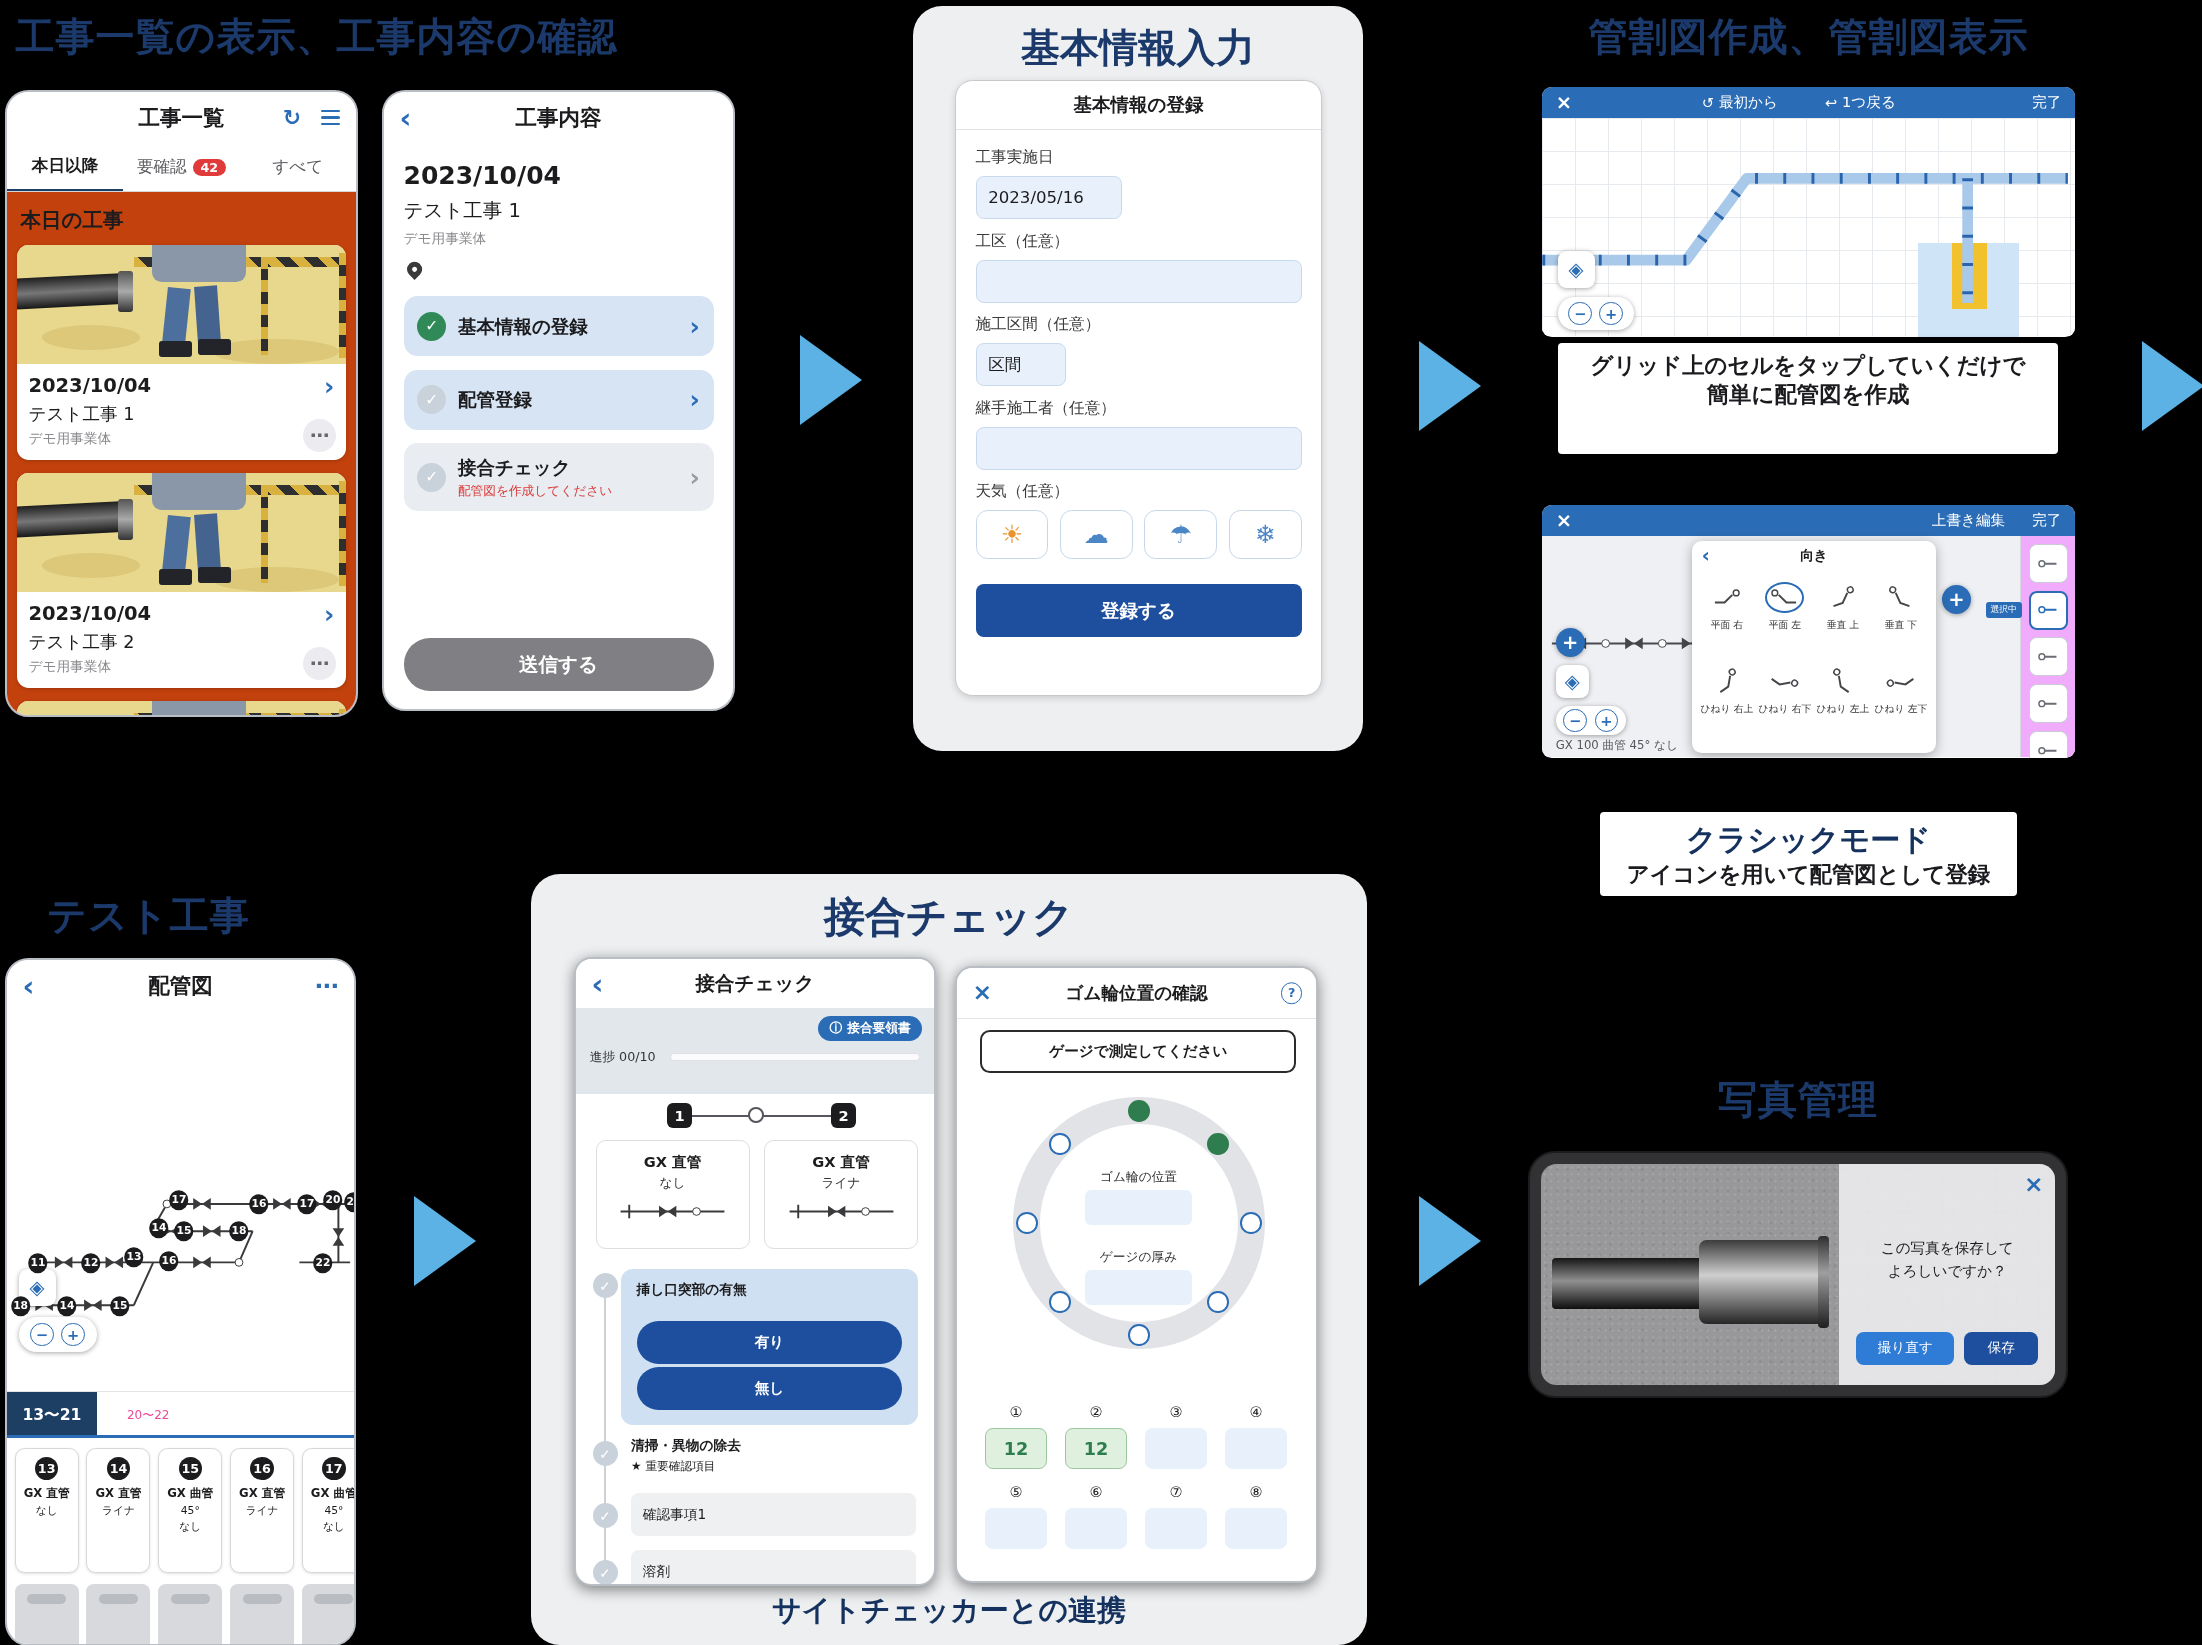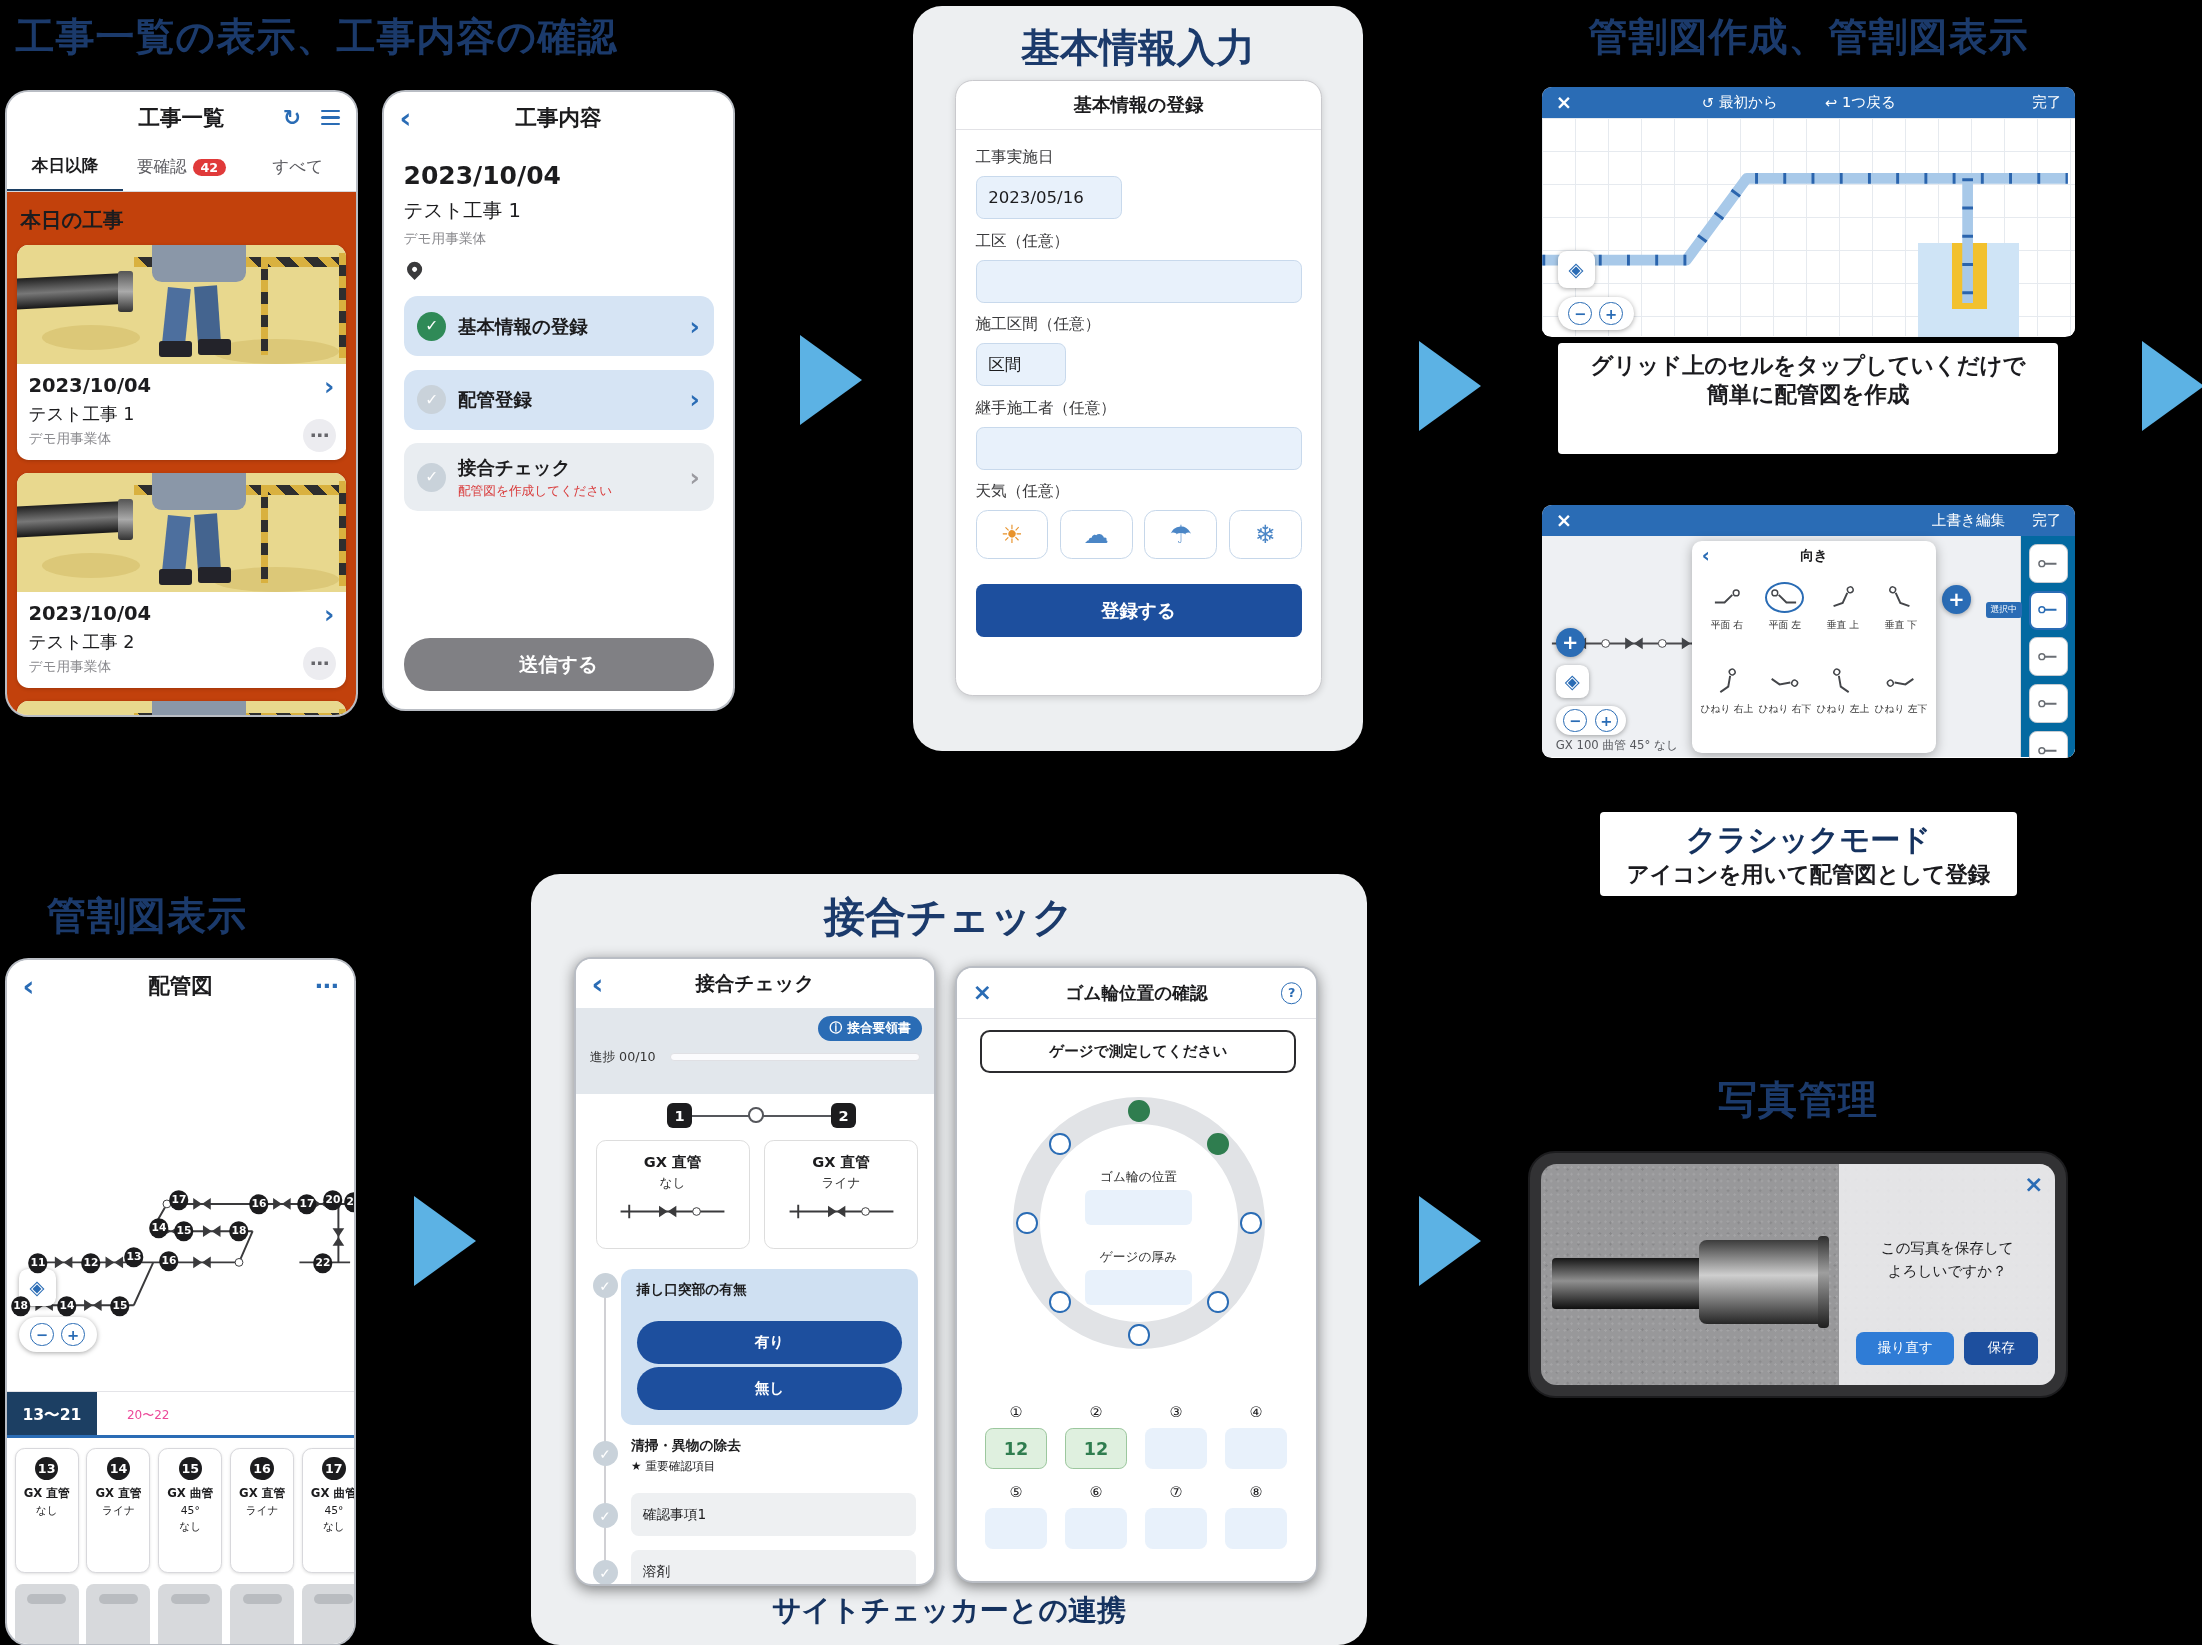--- a/index.html
+++ b/index.html
@@ -97,21 +97,21 @@
   .capline{font-size:22.4px;font-weight:bold;color:#1b1b1f;line-height:1.3;}
 
   .classiccanvas{position:relative;height:221px;background:#eef0f3;}
   .popup{position:absolute;left:150px;top:4.9px;width:244px;height:212px;background:#fff;border-radius:9.8px;box-shadow:0 2.9px 11.7px rgba(0,0,0,.3);}
   .popuphead{position:relative;height:31px;display:flex;align-items:center;justify-content:center;font-size:13.7px;font-weight:bold;}
   .popgrid{display:flex;flex-wrap:wrap;padding:0 5.9px;}
   .popcell{width:58px;height:84px;display:flex;flex-direction:column;align-items:center;padding-top:9.8px;}
   .popiconwrap{width:39px;height:31px;display:flex;align-items:center;justify-content:center;border-radius:50%;}
   .popiconwrap.sel{border:2px solid #2a6cb5;}
   .poplabel{font-size:9.8px;color:#333;margin-top:5.9px;white-space:nowrap;}
-  .sidebar{position:absolute;right:0;top:0;width:55px;height:100%;background:#0369a1;border-left:1px solid #d5d8dc;}
+  .sidebar{position:absolute;right:0;top:0;width:55px;height:100%;background:#f0abfc;border-left:1px solid #d5d8dc;}
   .tile{position:relative;width:39px;height:39px;background:#fff;border:1px solid #c8ccd2;border-radius:7.8px;margin:7.8px auto 0;display:flex;align-items:center;justify-content:center;}
   .tile.sel{border:2px solid #2a6cb5;}
   .seltag{position:absolute;left:-45px;top:9.8px;background:#2a6cb5;color:#fff;font-size:8.8px;padding:2px 4.9px;border-radius:2.9px;white-space:nowrap;}
   .statuslabel{position:absolute;left:13.7px;bottom:3.9px;font-size:11.7px;color:#55575c;}
 
   
   .diagcanvas{position:relative;height:380px;background:#fff;}
   .node{position:absolute;width:19.5px;height:19.5px;border-radius:50%;background:#1c1c1e;color:#fff;font-size:10.7px;font-weight:bold;display:flex;align-items:center;justify-content:center;transform:translate(-50%,-50%);z-index:3;}
   .dtabs{position:relative;height:47px;display:flex;align-items:center;border-top:1px solid #e4e4e8;}
   .dtab1{width:90px;height:100%;background:#1c3f63;color:#fff;font-size:15.6px;font-weight:bold;display:flex;align-items:center;justify-content:center;}
@@ -176,21 +176,21 @@
   .menuicon{display:inline-flex;flex-direction:column;gap:3.9px;}
   .menuicon i{display:block;width:19.5px;height:2.4px;background:#2a6cb5;border-radius:2px;}
 </style>
 </head>
 <body>
 
 <div id="stage">
 
   <div class="hd" style="left:15.6px;top:9.8px;">工事一覧の表示、工事内容の確認</div>
   <div class="hd" style="left:1542px;top:9.8px;width:533px;text-align:center;">管割図作成、管割図表示</div>
-  <div class="hd" style="left:47px;top:889px;">管割図表示</div>
+  <div class="hd" style="left:47px;top:889px;">テスト工事</div>
   <div class="hd" style="left:1528px;top:1073px;width:540px;text-align:center;">写真管理</div>
 
   <div class="arrow" style="left:800px;top:335px;"></div>
   <div class="arrow" style="left:1419px;top:341px;"></div>
   <div class="arrow" style="left:2142px;top:341px;"></div>
   <div class="arrow" style="left:414px;top:1196px;"></div>
   <div class="arrow" style="left:1419px;top:1196px;"></div>
 
   <div class="phone" style="left:4.9px;top:90px;width:353px;height:627px;">
     <div class="phead">

